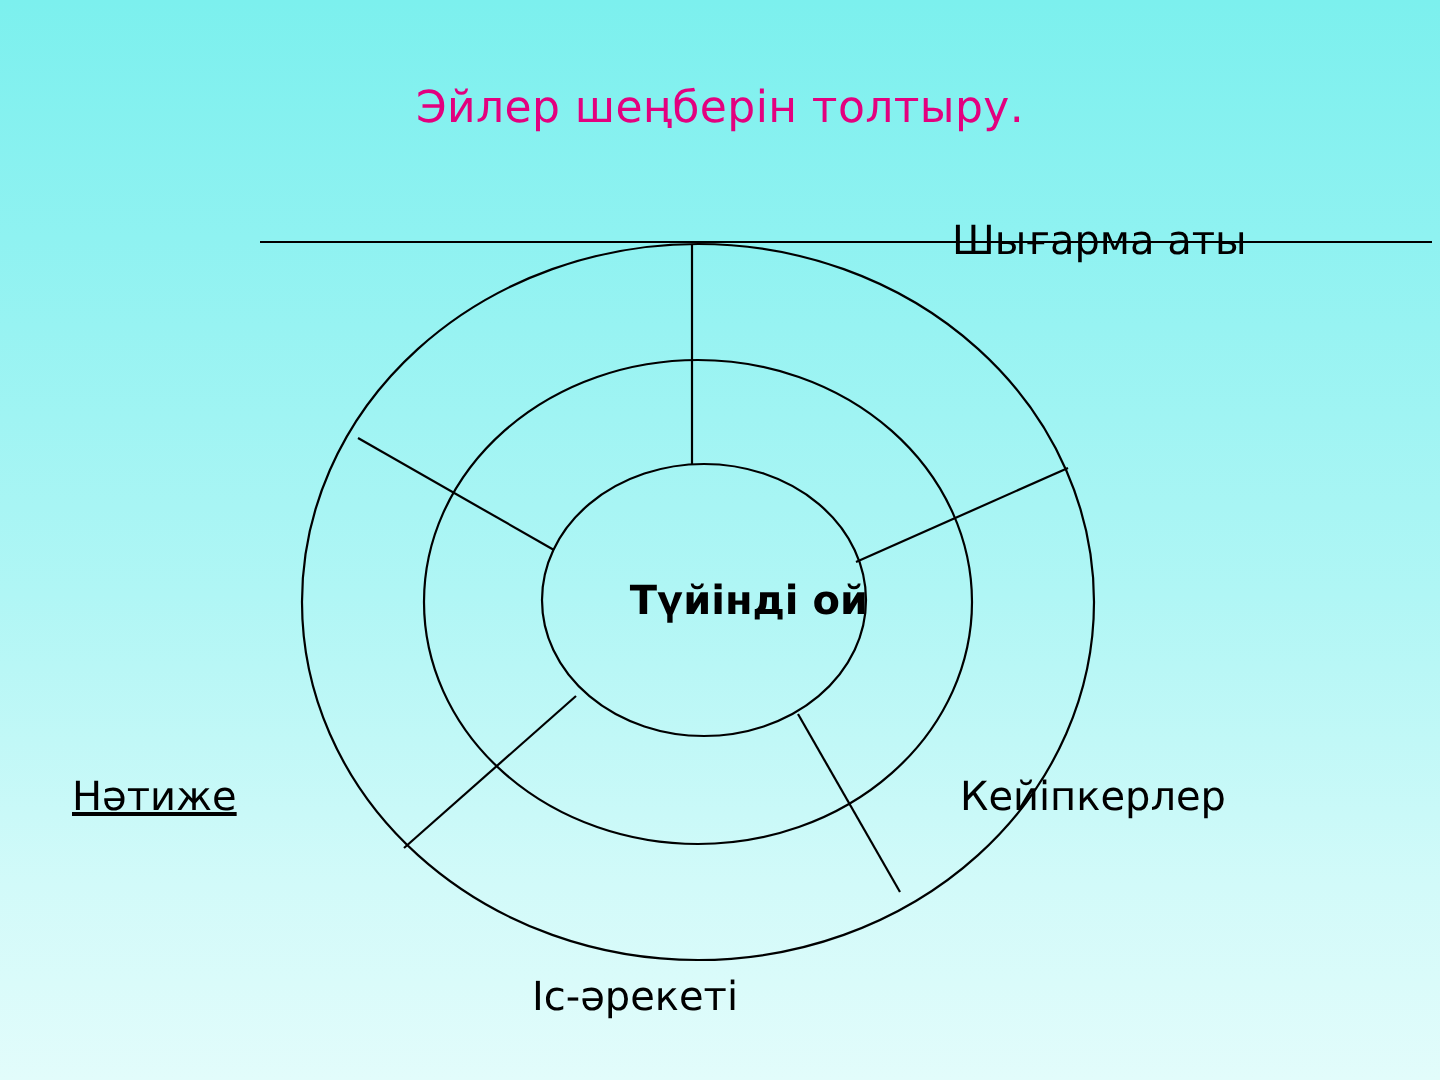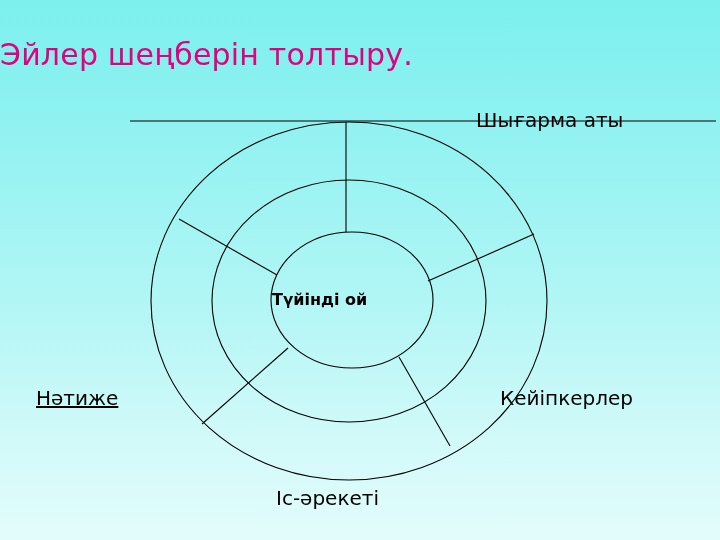--- a/index.html
+++ b/index.html
@@ -17,23 +17,23 @@
     width: 720px;
     height: 540px;
     background: linear-gradient(to bottom, #7CF0EE 0%, #8FF2F1 22%, #B0F6F5 55%, #D2FAF9 82%, #E2FCFB 100%);
     overflow: hidden;
   }
   #slide-title {
     position: absolute;
     left: 0;
     top: 38px;
     width: 720px;
-    text-align: left;
+    text-align: center;
     color: #E3007F;
-    font-size: 30px;
+    font-size: 22px;
     font-weight: normal;
     letter-spacing: 0.2px;
     line-height: 34px;
     white-space: nowrap;
   }
   .diagram-svg {
     position: absolute;
     left: 0;
     top: 0;
     width: 720px;
@@ -43,30 +43,30 @@
     position: absolute;
     color: #000000;
     font-size: 20px;
     font-weight: normal;
     line-height: 24px;
     white-space: nowrap;
   }
   .label-authors   { left: 36px;  top: 108px; }
   .label-worktitle { left: 476px; top: 108px; }
   .label-result    { left: 36px;  top: 386px; text-decoration: underline; }
-  .label-characters{ left: 500px; top: 386px; text-align: right; }
-  .label-action    { left: 276px; top: 486px; }
+  .label-characters{ left: 480px; top: 386px; text-align: right; }
+  .label-action    { left: 266px; top: 486px; }
   .center-label {
     position: absolute;
     left: 272px;
     top: 288px;
     width: 162px;
-    text-align: left;
+    text-align: right;
     color: #000000;
-    font-size: 16px;
+    font-size: 20px;
     font-weight: bold;
     line-height: 24px;
     white-space: nowrap;
   }
 </style>
 </head>
 <body>
 
 <div id="slide">
 

